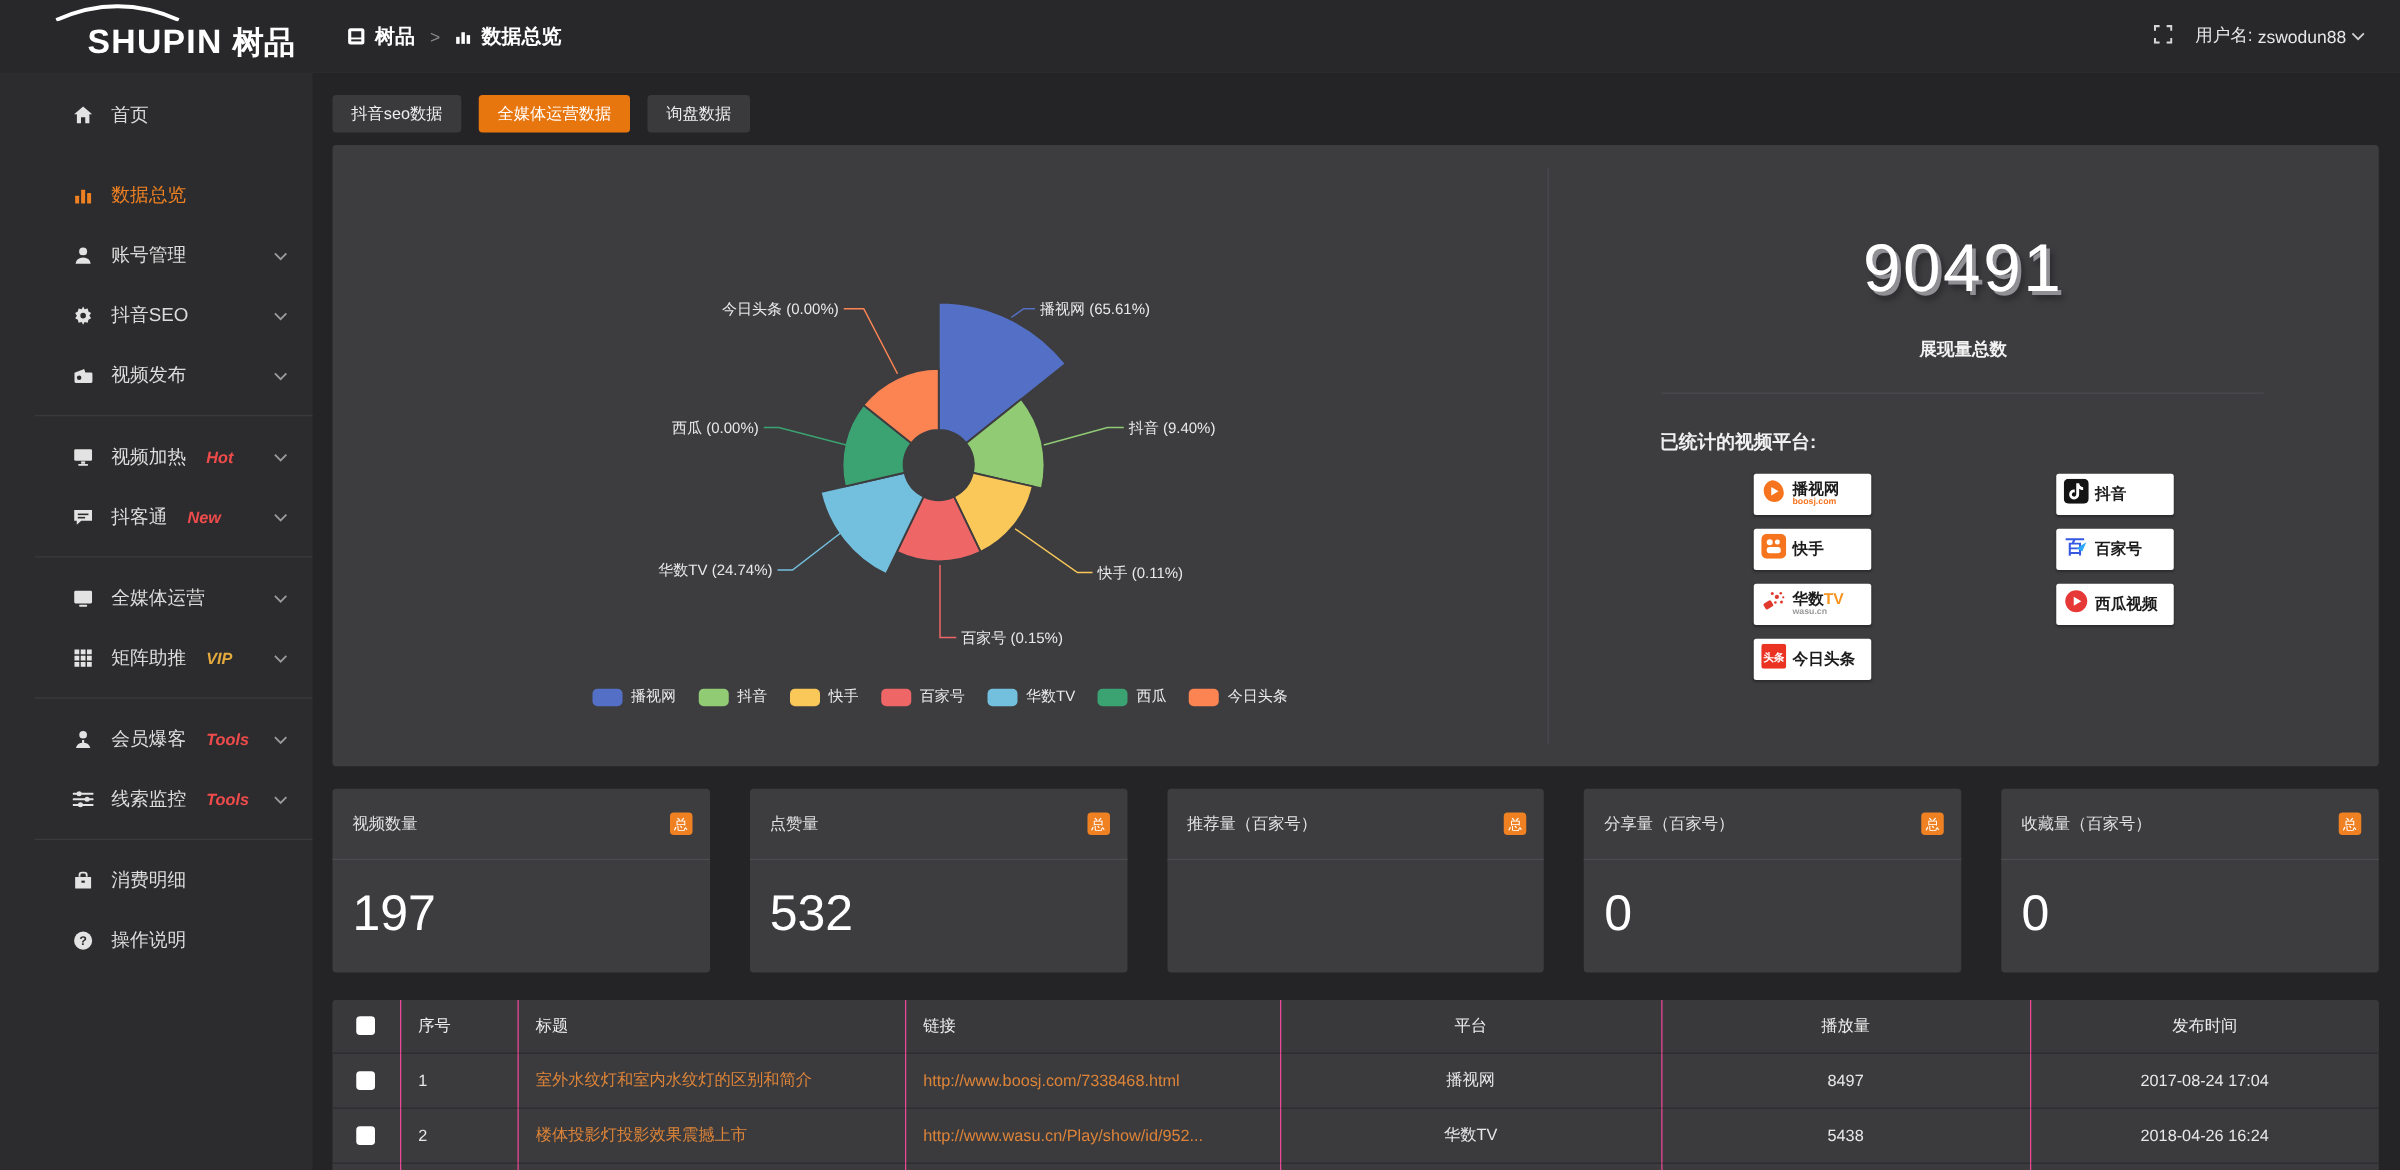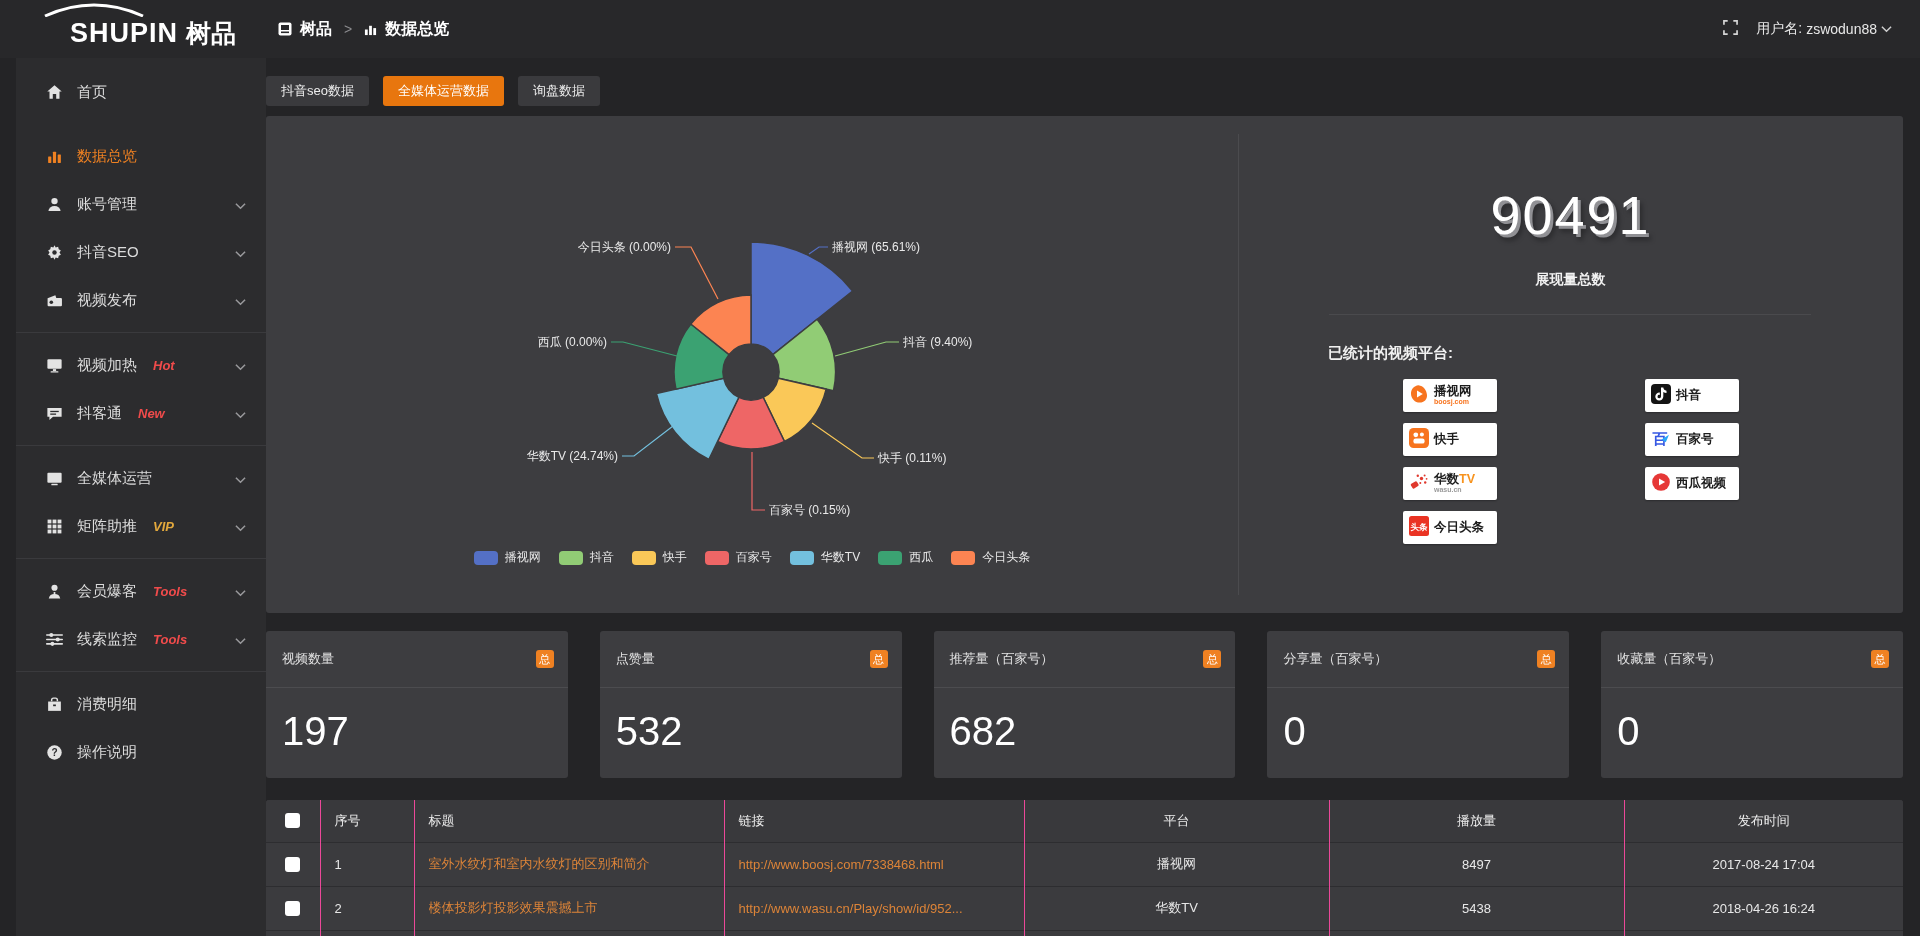--- a/index.html
+++ b/index.html
@@ -14,21 +14,21 @@
   .logo-arc { position:absolute; left:42px; top:3px; }
   .logo-en { color:#fff; font-size:27px; font-weight:bold; letter-spacing:1px; margin-top:8px;margin-left:40px; }
   .logo-cn { color:#fff; font-size:25px; font-weight:bold; margin:8px 0 0 8px; }
   .crumb { display:flex; align-items:center; gap:8px; margin-left:28px; color:#fff; font-size:16px; font-weight:bold; }
   .crumb .sep { color:#8b8b8e; font-size:14px; font-weight:normal; margin:0 4px; }
   .crumb svg { display:block; }
   .header-right { margin-left:auto; display:flex; align-items:center; gap:18px; padding-right:28px; color:#e8e8e8; font-size:14px; }
   .user-wrap { display:flex; align-items:center; gap:4px; cursor:pointer; }
 
   
-  .sidebar { position:absolute; left:16px; top:58px; width:250px; bottom:0; background:#2c2c2e; padding-top:10px; }
+  .sidebar { position:absolute; left:0; top:58px; width:250px; bottom:0; background:#2c2c2e; padding-top:10px;padding-left:28px; }
   .side-item { height:48px; display:flex; align-items:center; padding:0 20px 0 30px; color:#dcdcdc;
     font-size:15px; cursor:pointer; gap:14px; }
   .side-item .s-ico { width:17px; height:17px; flex:0 0 17px; color:#e3e3e3; }
   .side-item .s-ico svg { width:17px; height:17px; fill:currentColor; display:block; }
   .side-item.active, .side-item.active .s-ico { color:var(--accent); }
   .side-item .s-badge { font-size:13px; font-weight:bold; font-style:italic; margin-left:2px; }
   .side-item .chev { margin-left:auto; color:#9a9a9d; }
   .side-div { height:1px; background:#3a3a3d; margin:8px 0; }
   .gap-after { margin-bottom:16px; }
 
@@ -473,21 +473,20 @@
           <span class="stat-title">点赞量</span>
           <span class="stat-badge">总</span>
         </div>
         <div class="stat-value">532</div>
       </div>
       <div class="stat-card">
         <div class="stat-head">
           <span class="stat-title">推荐量（百家号）</span>
           <span class="stat-badge">总</span>
         </div>
-        <div class="stat-value">682</div>
       </div>
       <div class="stat-card">
         <div class="stat-head">
           <span class="stat-title">分享量（百家号）</span>
           <span class="stat-badge">总</span>
         </div>
         <div class="stat-value">0</div>
       </div>
       <div class="stat-card">
         <div class="stat-head">

